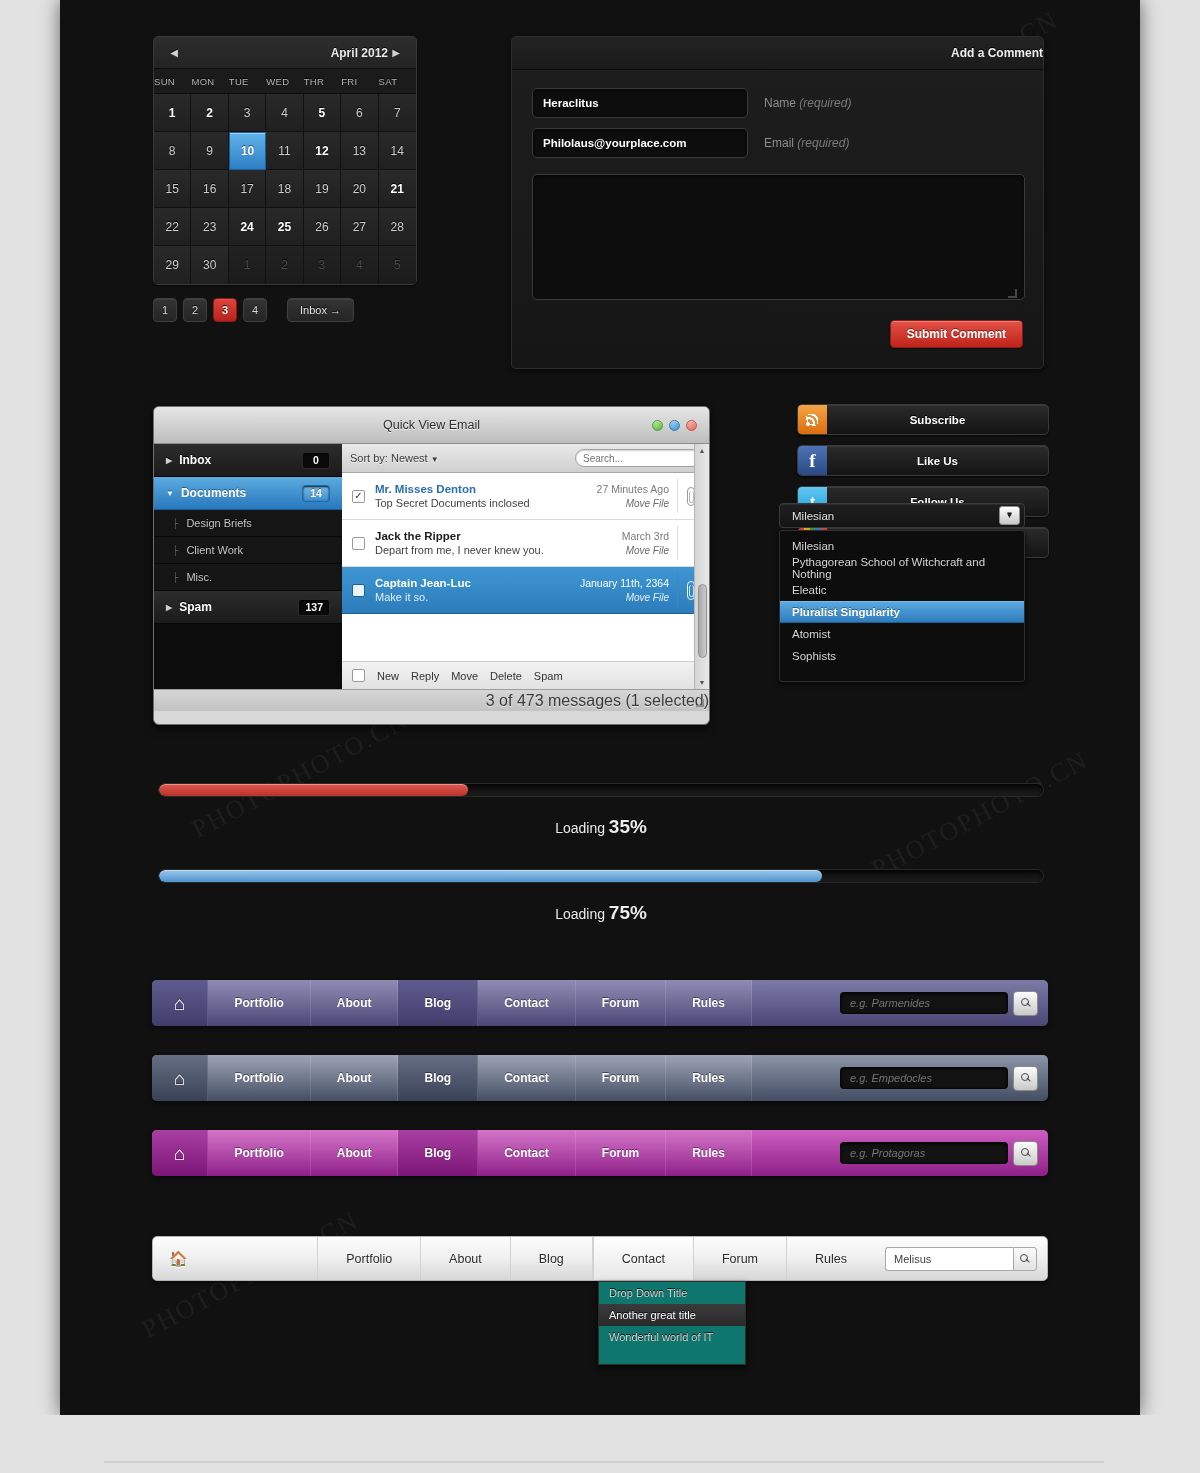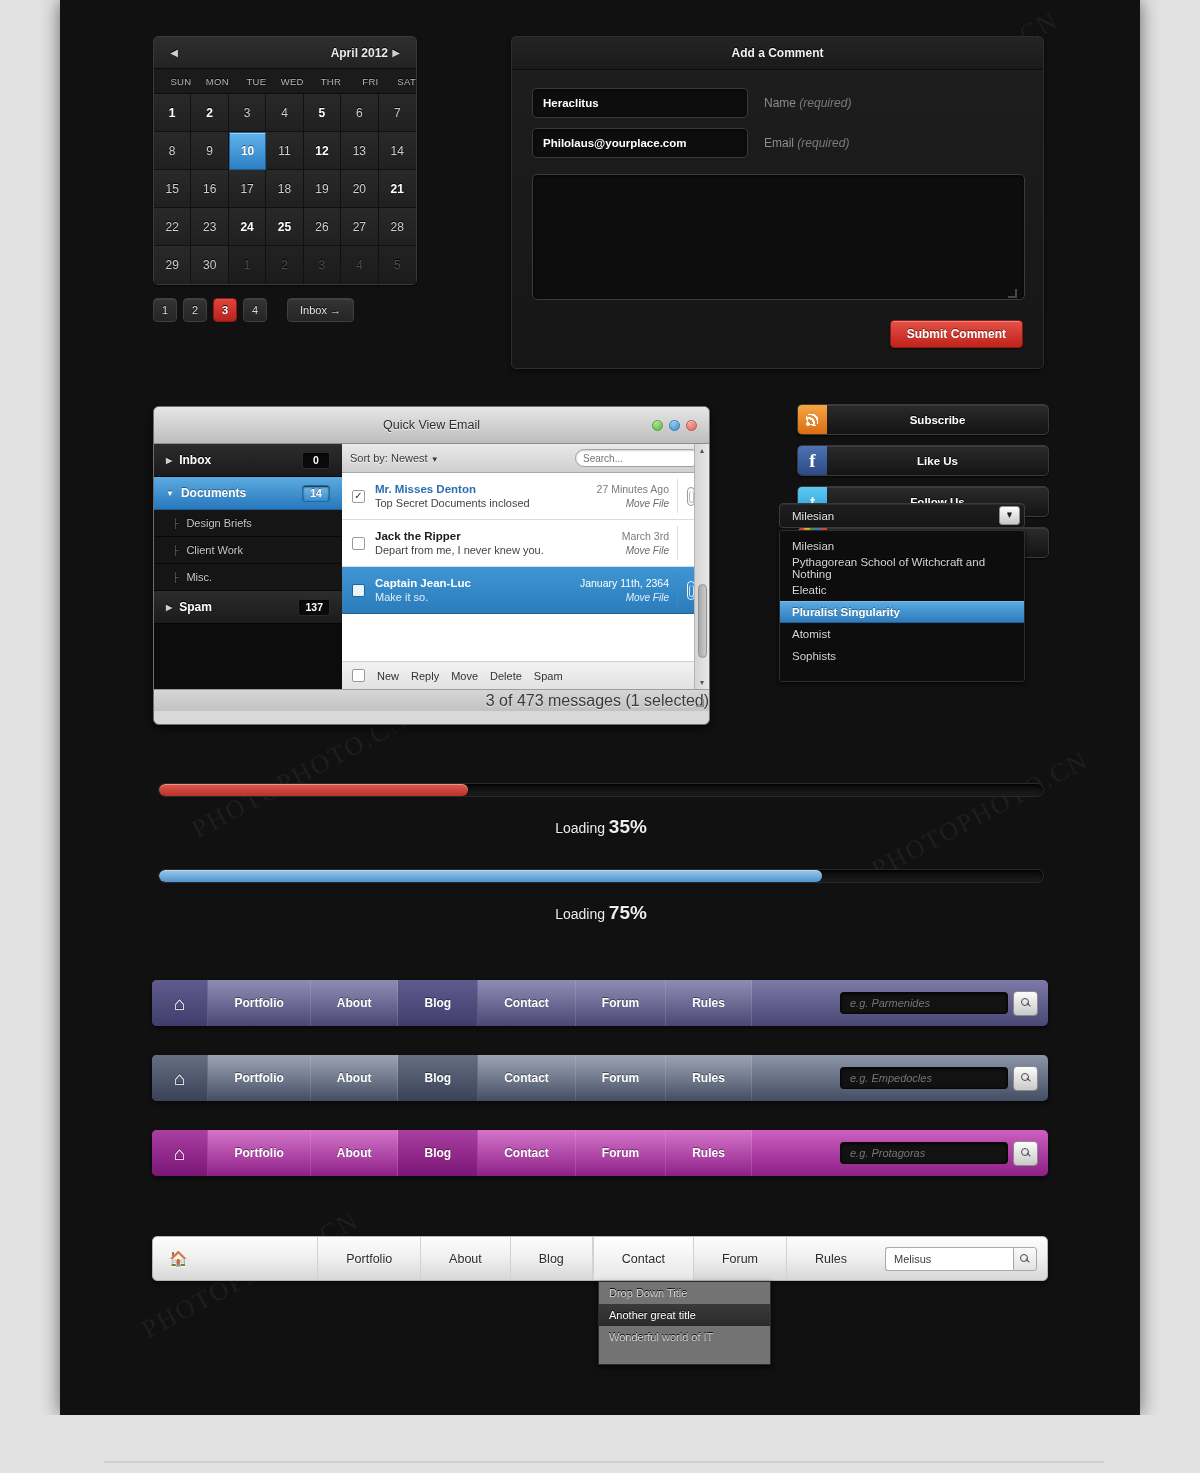--- a/index.html
+++ b/index.html
@@ -52,21 +52,21 @@
   .cal-arrow {
     color: #cfcfcf; font-size: 10px; width: 16px; text-align: center; cursor: pointer;
     text-shadow: 0 -1px 0 #000;
   }
   .cal-dow {
     display: grid; grid-template-columns: repeat(7, 1fr);
     border-bottom: 1px solid #0c0c0c;
     background: #1b1b1b;
   }
   .cal-dow div {
-    text-align: right; font-size: 9.5px; color: #b6b6b6; padding: 7px 0 6px;
+    text-align: left; font-size: 9.5px; color: #b6b6b6; padding: 7px 0 6px;
     letter-spacing: .3px; text-shadow: 0 -1px 0 #000;
   }
   .cal-grid { display: grid; grid-template-columns: repeat(7, 1fr); }
   .cal-cell {
     height: 38px; display: flex; align-items: center; justify-content: center;
     font-size: 12px; color: #cfcfcf;
     border-right: 1px solid #111; border-bottom: 1px solid #111;
     background: linear-gradient(#292929, #202020);
     text-shadow: 0 -1px 0 #000; cursor: pointer;
   }
@@ -105,21 +105,21 @@
   }
 
   
   #comment-form {
     position: absolute; left: 511px; top: 36px; width: 533px; height: 333px;
     background: linear-gradient(#1e1e1e, #161616);
     border: 1px solid #2d2d2d; border-radius: 5px;
     box-shadow: 0 2px 5px rgba(0,0,0,.6);
   }
   .cf-title {
-    height: 33px; line-height: 33px; text-align: center;
+    height: 33px; line-height: 33px; text-align: right;
     color: #f0f0f0; font-size: 12px; font-weight: bold;
     text-shadow: 0 -1px 0 #000;
     background: linear-gradient(#242424,#1a1a1a);
     border-bottom: 1px solid #0b0b0b; border-radius: 4px 4px 0 0;
   }
   .cf-body { padding: 18px 20px 0 20px; }
   .cf-row { display: flex; align-items: center; margin-bottom: 10px; }
   .cf-input {
     width: 216px; height: 30px; border-radius: 5px;
     background: #0d0d0d; border: 1px solid #3b3b3b;
@@ -485,22 +485,22 @@
   .white-search .ws-box input {
     border: none; outline: none; width: 100%; font-size: 11px; color: #3d3d3d;
     font-family: "Liberation Sans", sans-serif;
   }
   .white-search .ws-btn {
     width: 24px; height: 24px; border-radius: 0 3px 3px 0;
     background: linear-gradient(#fafafa,#e2e2e2); border: 1px solid #a8a8a8;
     display: flex; align-items: center; justify-content: center; cursor: pointer;
   }
   #white-dropdown {
-    position: absolute; left: 598px; top: 1281px; width: 173px;
-    background: #737373; border: 1px solid #2c2c2c;
+    position: absolute; left: 598px; top: 1281px; width: 148px;
+    background: #0f766e; border: 1px solid #2c2c2c;
     box-shadow: 0 3px 6px rgba(0,0,0,.7);
     padding-bottom: 16px;
   }
   #white-dropdown .dd {
     height: 22px; display: flex; align-items: center; padding: 0 10px;
     font-size: 11px; color: #d5d5d5; cursor: pointer; text-shadow: 0 -1px 0 #000;
   }
   #white-dropdown .dd.hov { background: linear-gradient(#3a3a3a,#2a2a2a); color: #fff; }
 
   .wm { position: absolute; color: rgba(255,255,255,.055); font-size: 26px;

